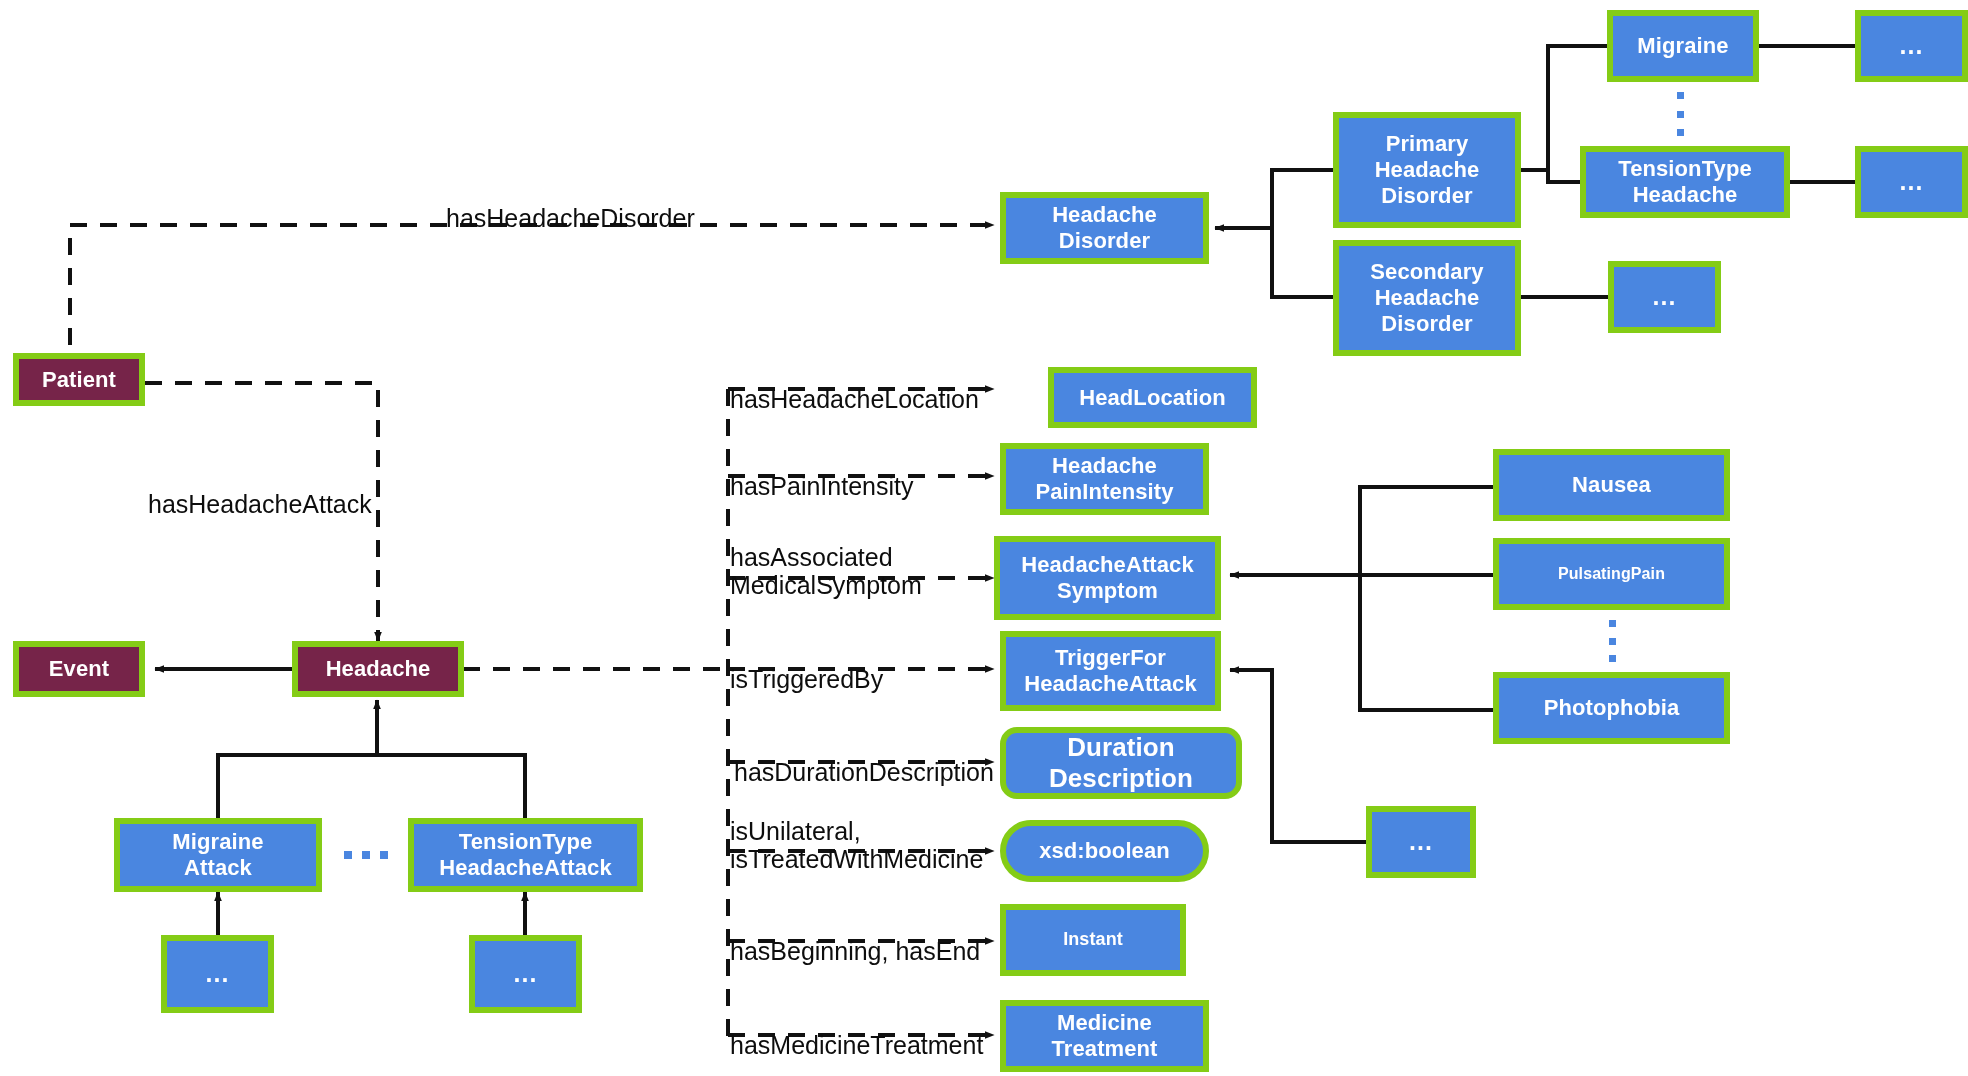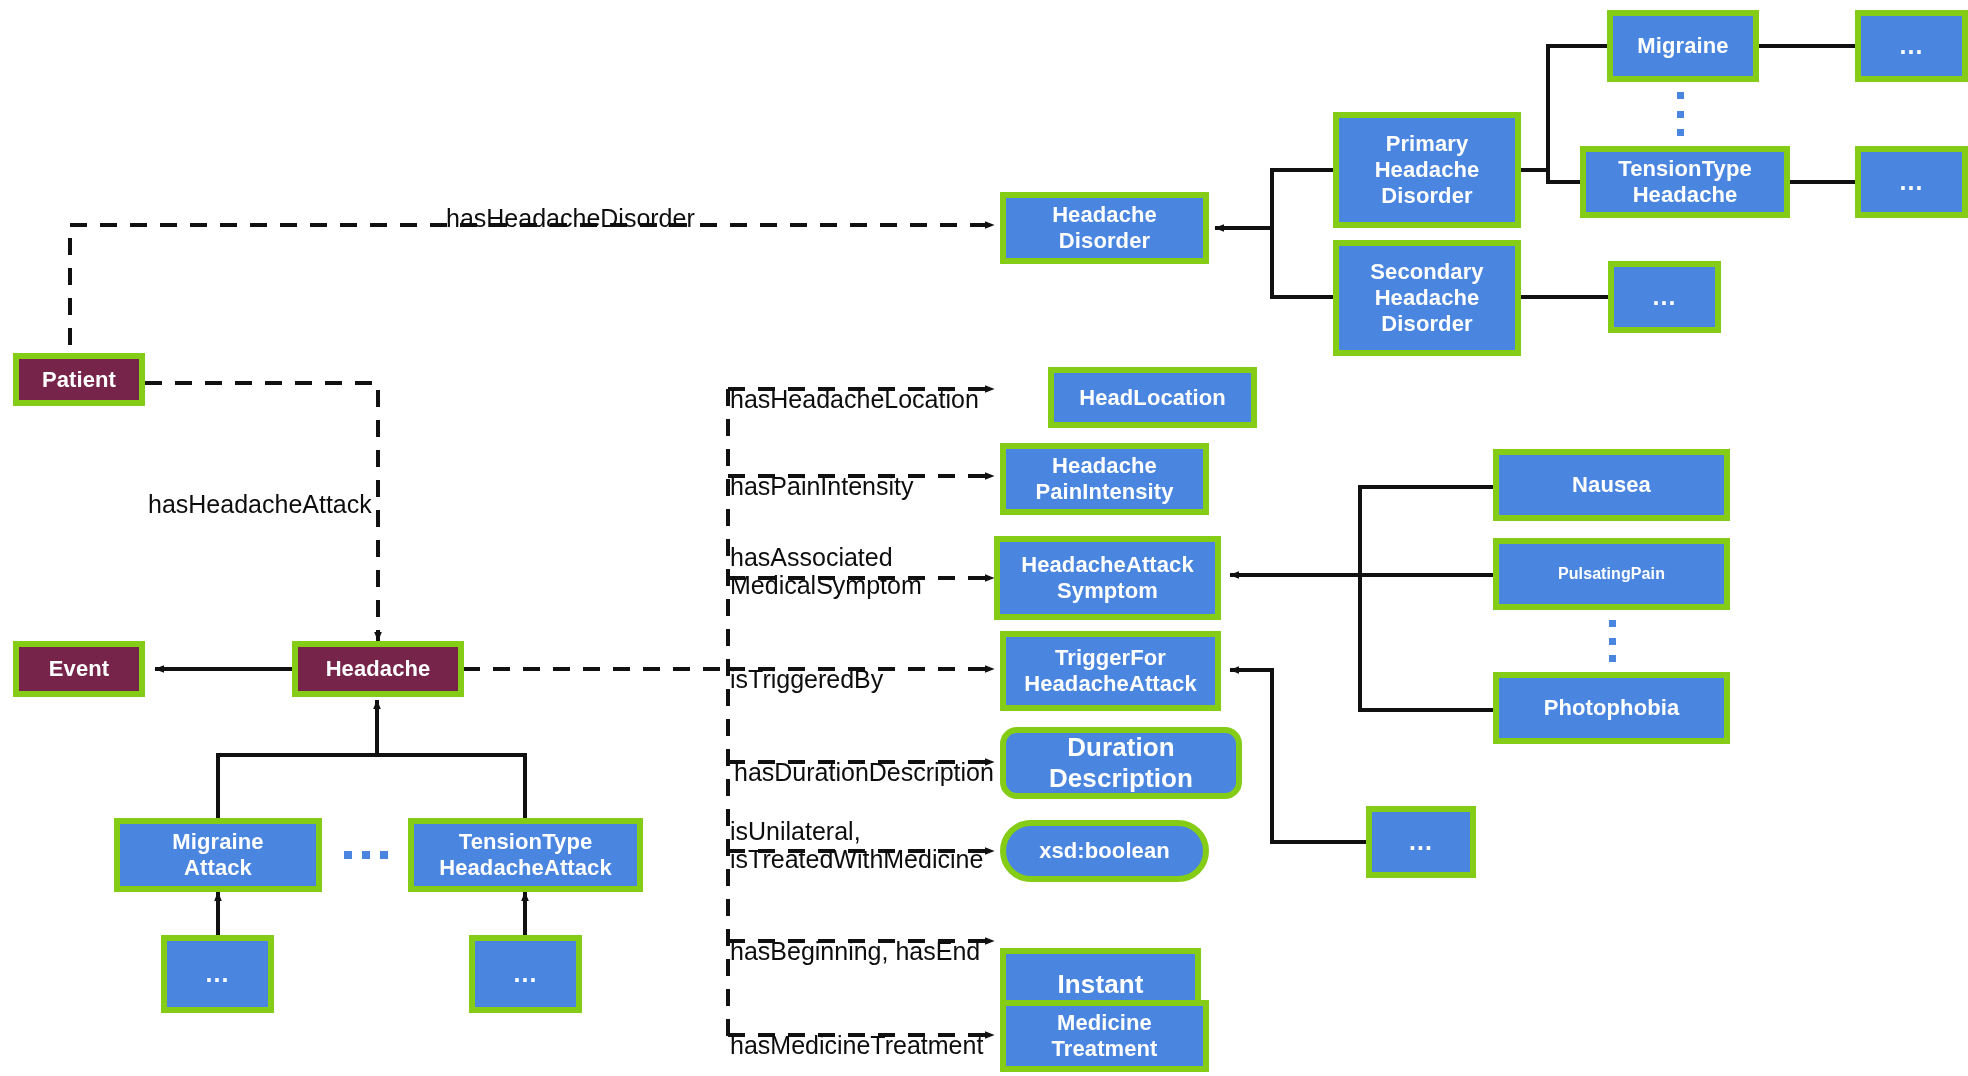--- a/index.html
+++ b/index.html
@@ -242,21 +242,21 @@
 
   <div class="node blue" style="left:1000px; top:727px; width:242px; height:72px; font-size:26px;border-radius:17px;">
     <span class="lbl">Duration
 Description</span>
   </div>
 
   <div class="node blue rounded" style="left:1000px; top:820px; width:209px; height:62px; font-size:22px;">
     <span class="lbl">xsd:boolean</span>
   </div>
 
-  <div class="node blue" style="left:1000px; top:904px; width:201px; height:72px; font-size:26px;margin-top:44px;">
+  <div class="node blue" style="left:1000px; top:904px; width:186px; height:72px; font-size:18px;">
     <span class="lbl">Instant</span>
   </div>
 
   <div class="node blue" style="left:1000px; top:1000px; width:209px; height:72px; font-size:22px;">
     <span class="lbl">Medicine
 Treatment</span>
   </div>
 
   <div class="node blue" style="left:1493px; top:449px; width:237px; height:72px; font-size:22px;">
     <span class="lbl">Nausea</span>

